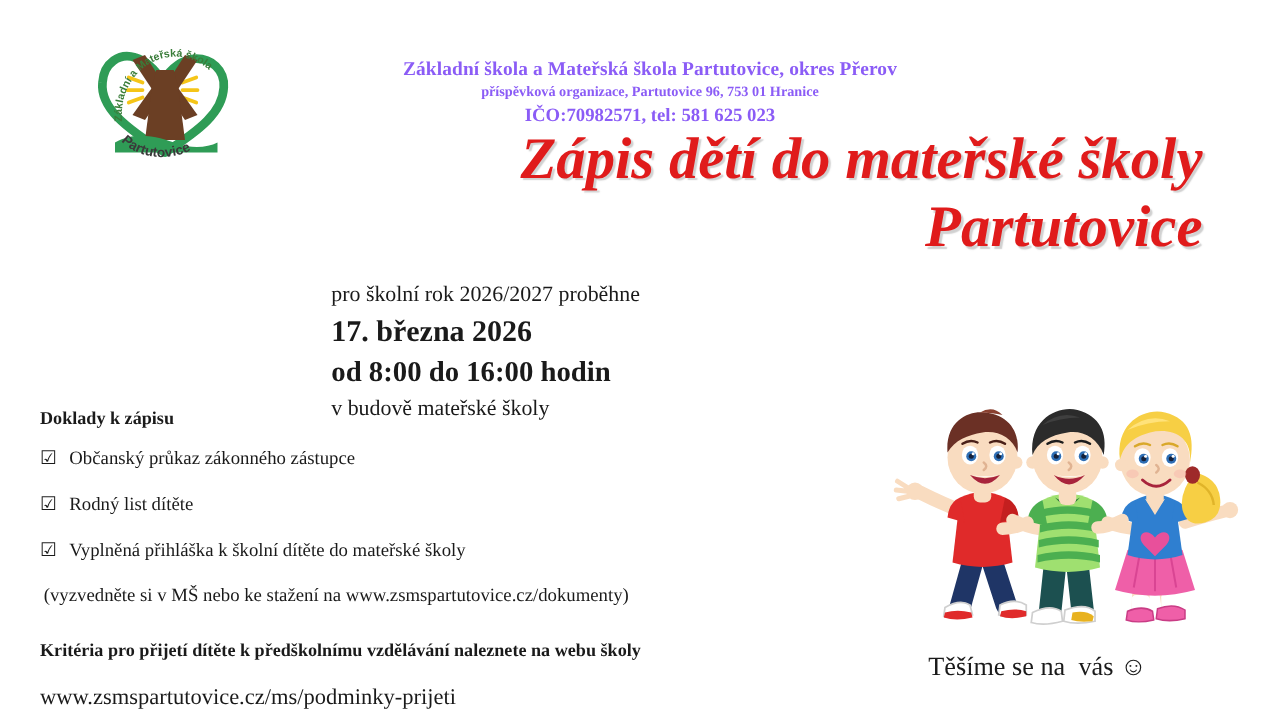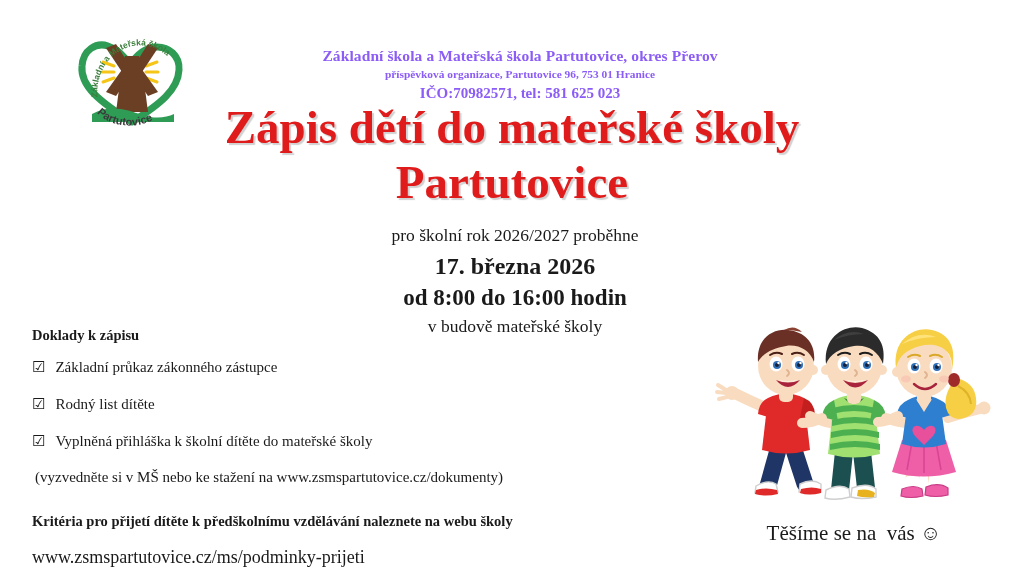--- a/index.html
+++ b/index.html
@@ -63,36 +63,36 @@
     line-height: 1.35;
     white-space: nowrap;
   }
 
   
   .main-title {
     position: absolute;
     left: 62px;
     top: 100px;
     width: 900px;
-    text-align: center;
+    text-align: right;
     color: #e01b1b;
     font-weight: bold;
     font-size: 47px;
     line-height: 1.16;
     text-shadow: 2px 2px 1px rgba(150,150,150,0.45);
+    font-style: italic;
   }
   .main-title .line2 { display: block; }
 
   
   .date-block {
     position: absolute;
     left: 265px;
     top: 224px;
     width: 500px;
-    text-align: center;
   }
   .date-intro {
     font-size: 17.5px;
     line-height: 1.3;
   }
   .date-big {
     font-size: 24px;
     font-weight: bold;
     line-height: 1.3;
     margin-top: 4px;
@@ -166,21 +166,21 @@
     position: absolute;
     left: 706px;
     top: 300px;
     width: 296px;
     height: 218px;
   }
   .kids-art svg { display: block; width: 296px; height: 218px; }
 
   .kids-caption {
     position: absolute;
-    left: 706px;
+    left: 682px;
     top: 521px;
     width: 296px;
     text-align: center;
     font-size: 21px;
     line-height: 1.2;
     white-space: pre;
   }
 </style>
 </head>
 <body>
@@ -248,21 +248,21 @@
     <div class="date-big">17. března 2026</div>
     <div class="date-hours">od 8:00 do 16:00 hodin</div>
     <div class="date-place">v budově mateřské školy</div>
   </div>
 
   <div class="docs-block">
     <div class="docs-heading">Doklady k zápisu</div>
     <ul class="docs-list">
       <li>
         <span class="chk">☑</span>
-        <span>Základní průkaz zákonného zástupce</span>
+        <span>Občanský průkaz zákonného zástupce</span>
       </li>
       <li>
         <span class="chk">☑</span>
         <span>Rodný list dítěte</span>
       </li>
       <li>
         <span class="chk">☑</span>
         <span>Vyplněná přihláška k školní dítěte do mateřské školy</span>
       </li>
     </ul>

